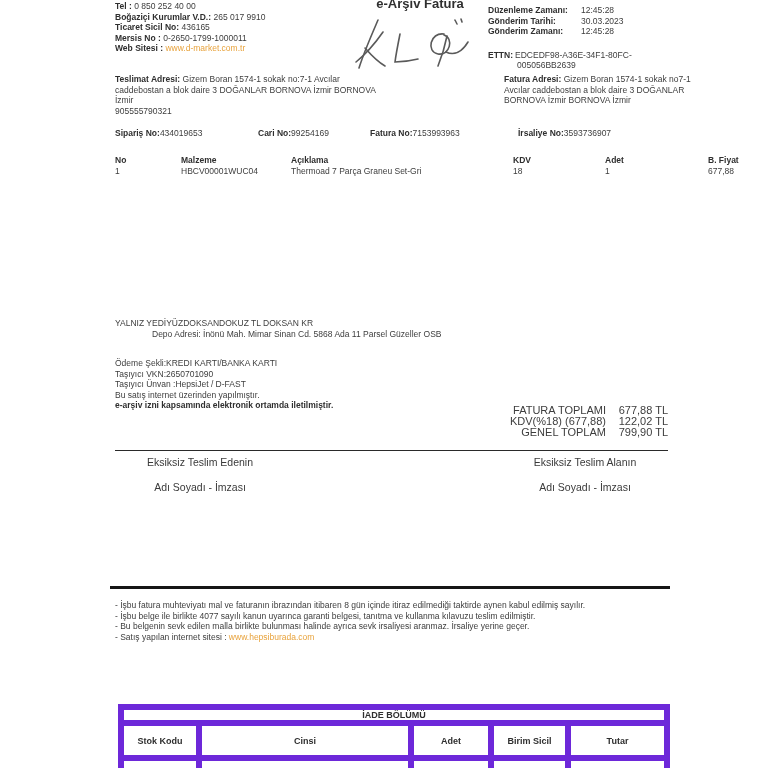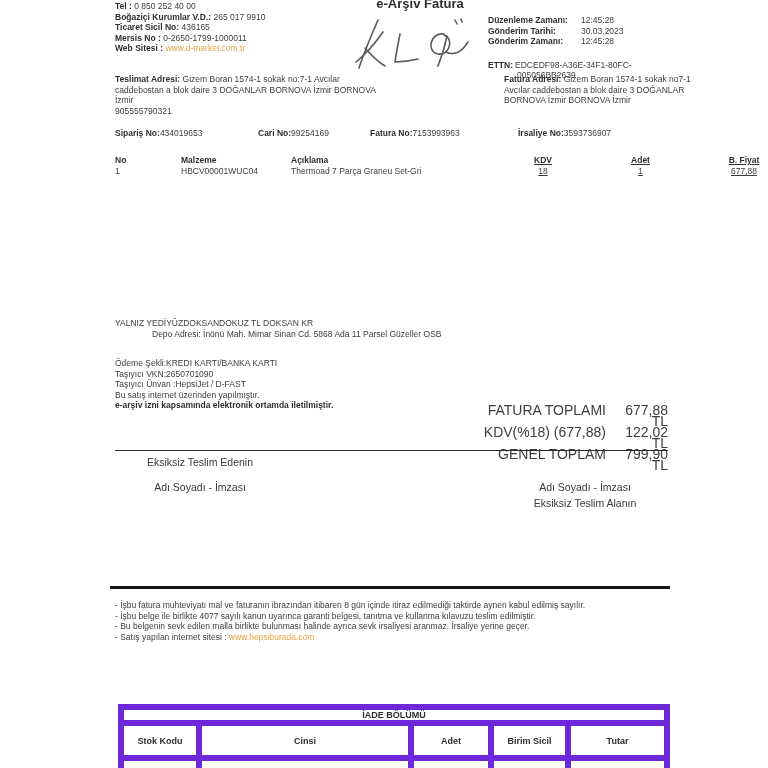--- a/index.html
+++ b/index.html
@@ -7,22 +7,22 @@
   body { font-family:"Liberation Sans", sans-serif; color:#3d3d3d; }
   .page { position:relative; width:768px; height:768px; background:#fff; overflow:hidden; }
   .abs { position:absolute; }
   .b { font-weight:bold; color:#2f2f2f; }
   .sm { font-size:8.5px; line-height:10.5px; }
   .link { color:#e8a33d; text-decoration:none; cursor:pointer; }
   .title { font-size:13px; font-weight:bold; color:#2f2f2f; }
   .meta-row { display:flex; }
   .meta-row .ml { width:93px; font-weight:bold; color:#2f2f2f; }
   .items { display:grid; grid-template-columns:34px 78px 190px 60px 71px 72px 53px; width:558px; font-size:8.5px; line-height:11px;gap:32px; }
-  .items .num { text-align:center;text-decoration:underline; }
-  .totals-row { display:flex; width:208px; font-size:14px; line-height:11px; }
+  .items .num { text-align:left; }
+  .totals-row { display:flex; width:208px; font-size:11px; line-height:11px; }
   .totals-row .tl { flex:1; text-align:right; }
   .totals-row .tv { width:62px; text-align:right; }
   .rule { background:#2a2a2a; }
   .center { text-align:center; }
   .mid { font-size:10.5px; color:#3a3a3a; }
   .iade { width:552px; border:1px solid #555; border-collapse:collapse; font-size:9px; }
   .iade td { border:6px solid #6d28d9; color:#2f2f2f; }
   .iade .t-title { text-align:center; font-weight:bold; height:14px; }
   .iade .t-head td { text-align:center; font-weight:bold; height:35px; }
   .iade .t-body td { height:70px; }
@@ -48,21 +48,21 @@
     <path d="M4,50 C14,42 24,30 31,20"></path>
     <path d="M13,36 C20,44 26,50 33,54"></path>
     <path d="M48,22 C46,32 44,42 43,50 C50,50 58,49 66,47"></path>
     <path d="M92,22 C78,20 74,40 86,42 C98,44 102,26 92,23"></path>
     <path d="M95,24 C93,34 90,44 86,54"></path>
     <path d="M94,40 C102,44 110,40 116,30"></path>
     <path d="M103,8 L105,12"></path>
     <path d="M109,7 L110,10"></path>
   </svg>
 
-  <div class="abs sm" style="left:488px; top:15px; width:210px;">
+  <div class="abs sm" style="left:488px; top:5px; width:210px;">
     <div class="meta-row">
         <span class="ml">Düzenleme Zamanı:</span>
         <span>12:45:28</span>
       </div>
     <div class="meta-row">
         <span class="ml">Gönderim Tarihi:</span>
         <span>30.03.2023</span>
       </div>
     <div class="meta-row">
         <span class="ml">Gönderim Zamanı:</span>
@@ -136,21 +136,21 @@
       </div>
     <div class="totals-row">
         <span class="tl">GENEL TOPLAM</span>
         <span class="tv">799,90 TL</span>
       </div>
   </div>
 
   <div class="abs rule" style="left:115px; top:450px; width:553px; height:1px;"></div>
 
   <div class="abs mid center" style="left:115px; top:456px; width:170px;">Eksiksiz Teslim Edenin</div>
-  <div class="abs mid center" style="left:500px; top:456px; width:170px;margin-top:41px;">Eksiksiz Teslim Alanın</div>
+  <div class="abs mid center" style="left:500px; top:456px; width:170px;">Eksiksiz Teslim Alanın</div>
   <div class="abs mid center" style="left:115px; top:481px; width:170px;">Adı Soyadı - İmzası</div>
   <div class="abs mid center" style="left:500px; top:481px; width:170px;">Adı Soyadı - İmzası</div>
 
   <div class="abs" style="left:110px; top:586px; width:560px; height:3px; background:#151515;"></div>
 
   <div class="abs sm" style="left:115px; top:600px; width:556px;">
     <div>- İşbu fatura muhteviyatı mal ve faturanın ibrazından itibaren 8 gün içinde itiraz edilmediği taktirde aynen kabul edilmiş sayılır.</div>
     <div>- İşbu belge ile birlikte 4077 sayılı kanun uyarınca garanti belgesi,  tanıtma ve kullanma kılavuzu teslim edilmiştir.</div>
     <div>- Bu belgenin sevk edilen malla birlikte bulunması halinde ayrıca sevk irsaliyesi aranmaz.  İrsaliye yerine geçer.</div>
     <div><span>- Satış yapılan internet sitesi : </span><a class="link">www.hepsiburada.com</a></div>

